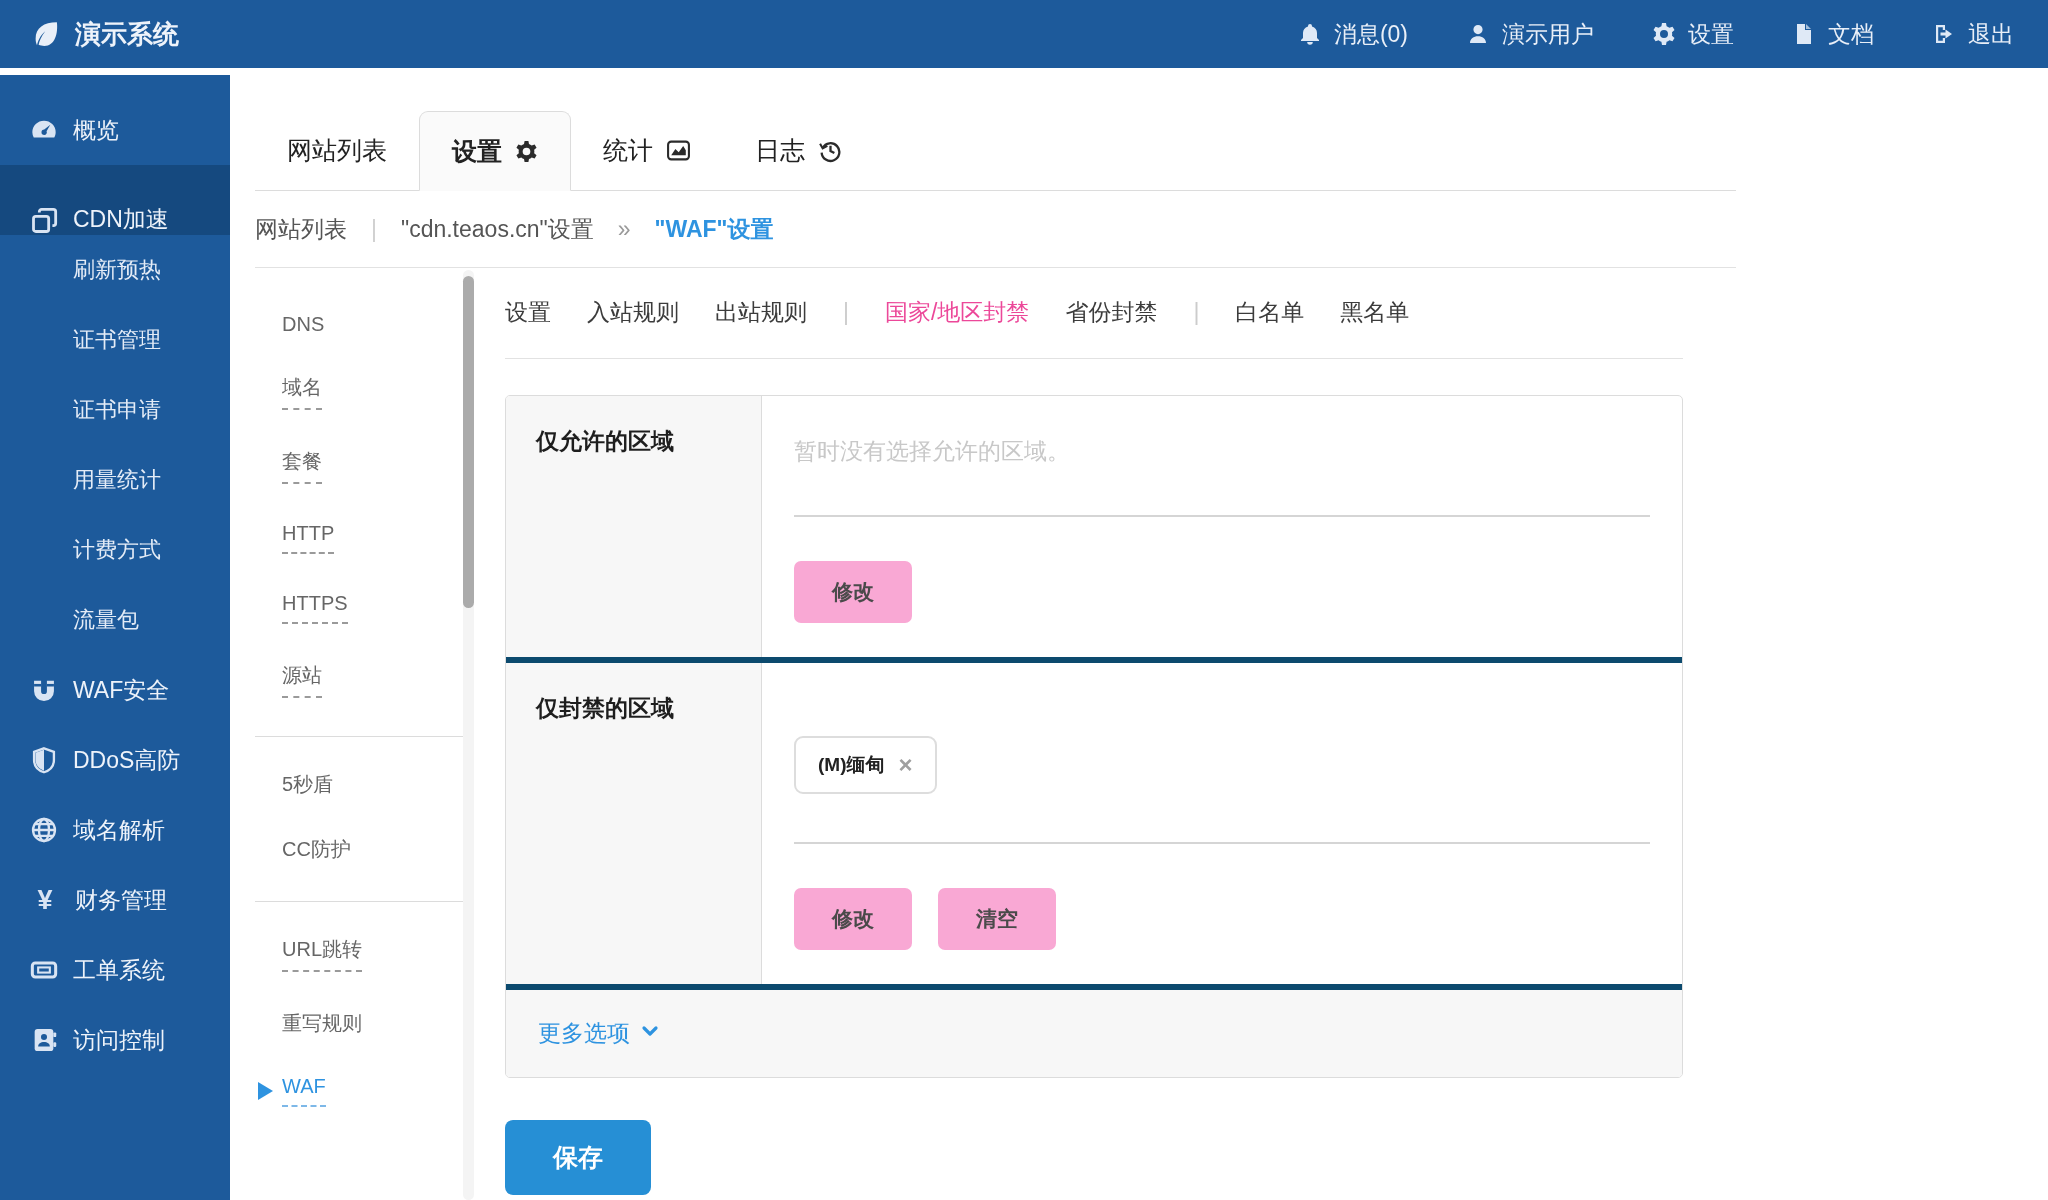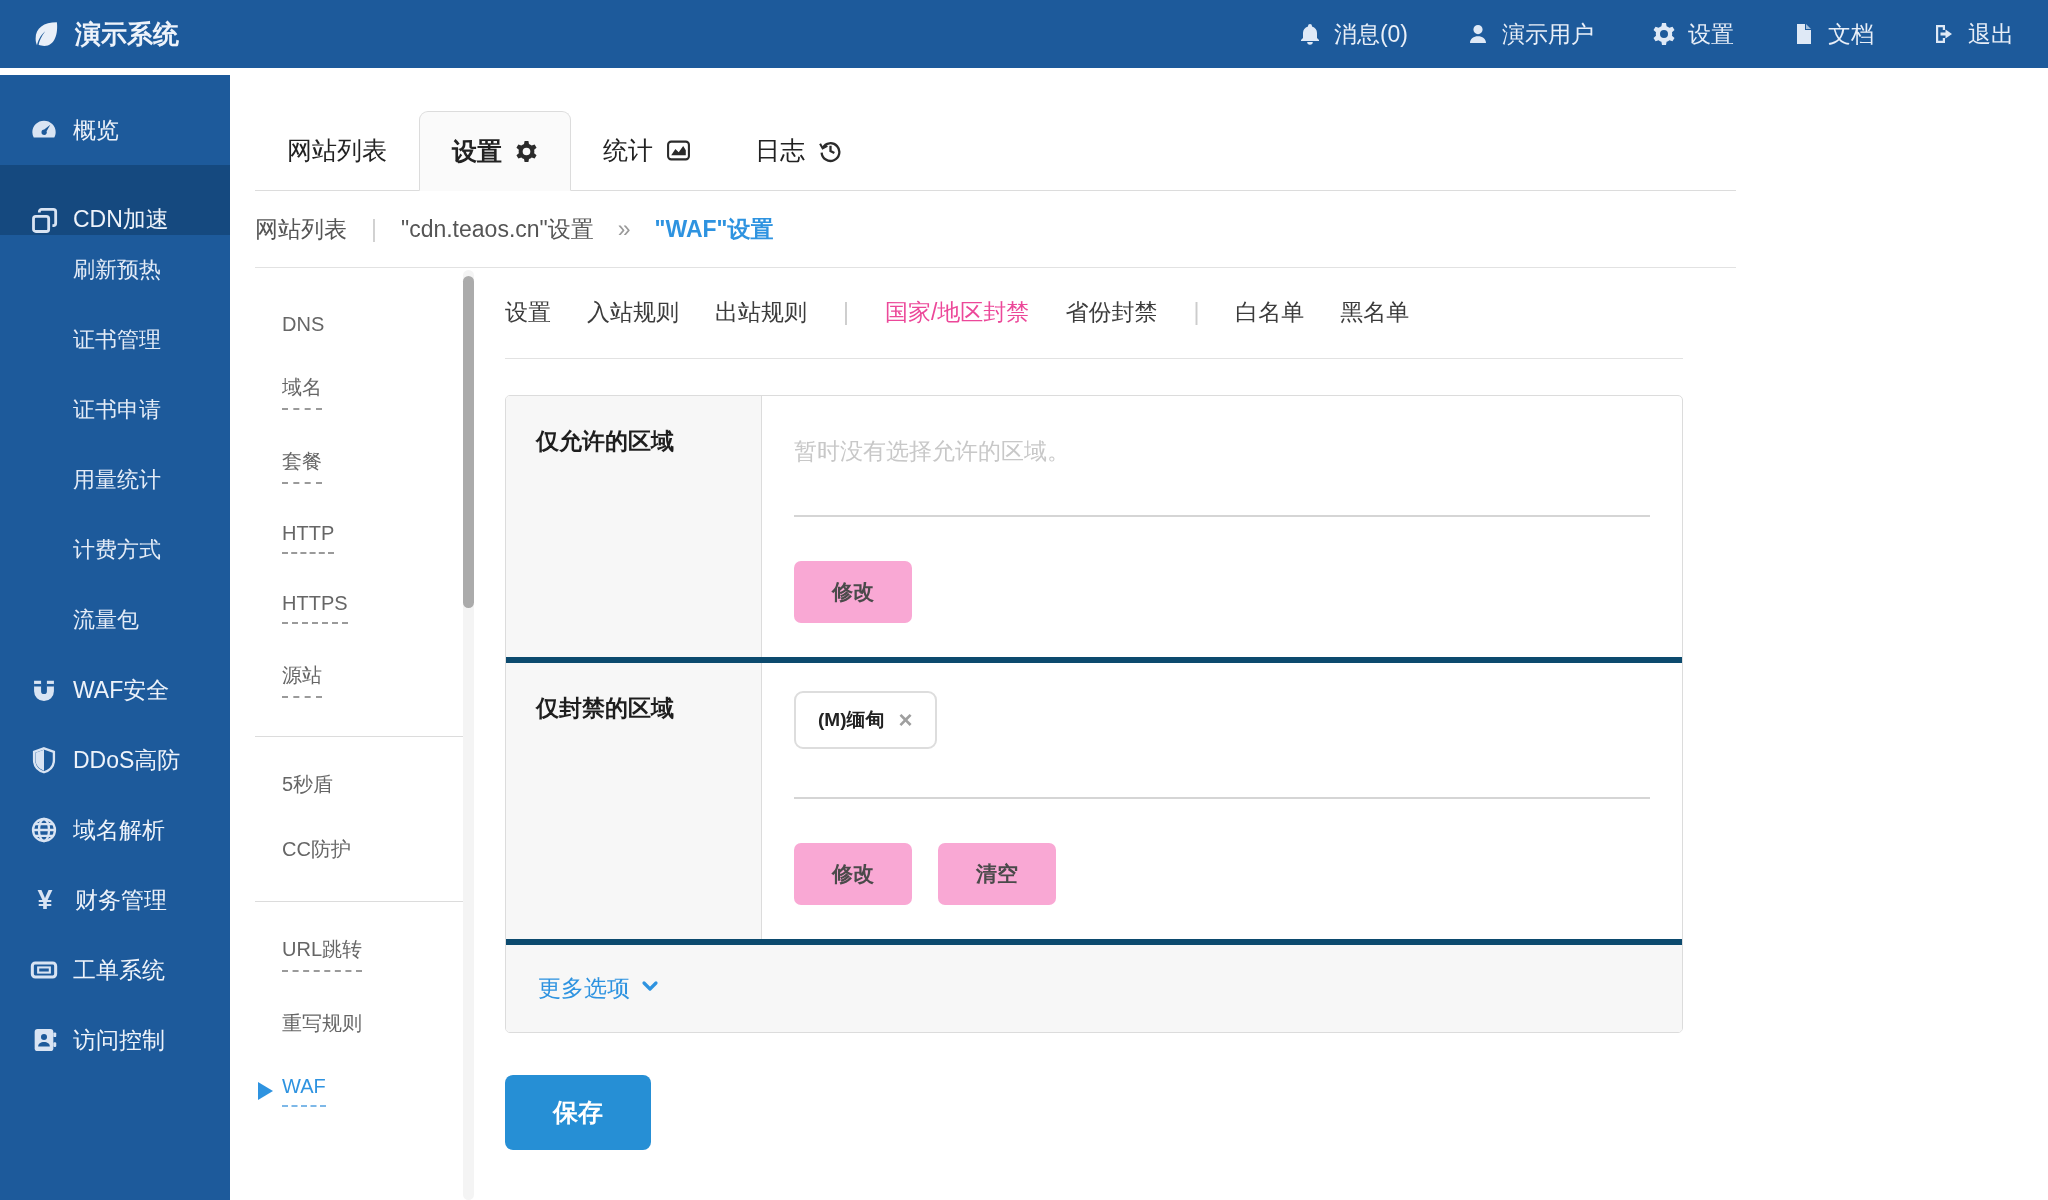--- a/index.html
+++ b/index.html
@@ -94,21 +94,21 @@
   .field-line { border-bottom:2px solid #d5d5d5; margin-top:48px; }
   .btn-row { margin-top:44px; display:flex; gap:26px; }
   .btn {
     background:#f9a8d4; border:none; border-radius:7px; padding:17px 38px;
     font-size:21px; font-weight:bold; color:#4a4a4a; cursor:pointer;
     font-family:inherit;
   }
   .tag {
     display:inline-flex; align-items:center; gap:14px; background:#fff;
     border:2px solid #ddd; border-radius:9px; padding:14px 22px;
-    font-size:19px; font-weight:bold; color:#222;
+    font-size:19px; font-weight:bold; color:#222;margin-top:45px;
   }
   .tag-close { color:#9f9f9f; font-weight:bold; font-size:24px; line-height:1; cursor:pointer; }
   .form-footer {
     background:#f7f7f7; padding:28px 32px; display:flex; align-items:flex-start; gap:14px;
   }
   .more-link { color:#2e93e0; font-size:23px; cursor:pointer; display:flex; align-items:center; gap:10px; }
   .save-btn {
     margin-top:42px; background:#268fd5; color:#fff; border:none; border-radius:8px;
     padding:21px 48px; font-size:25px; font-weight:bold; cursor:pointer; font-family:Liberation Mono, monospace;
   }

